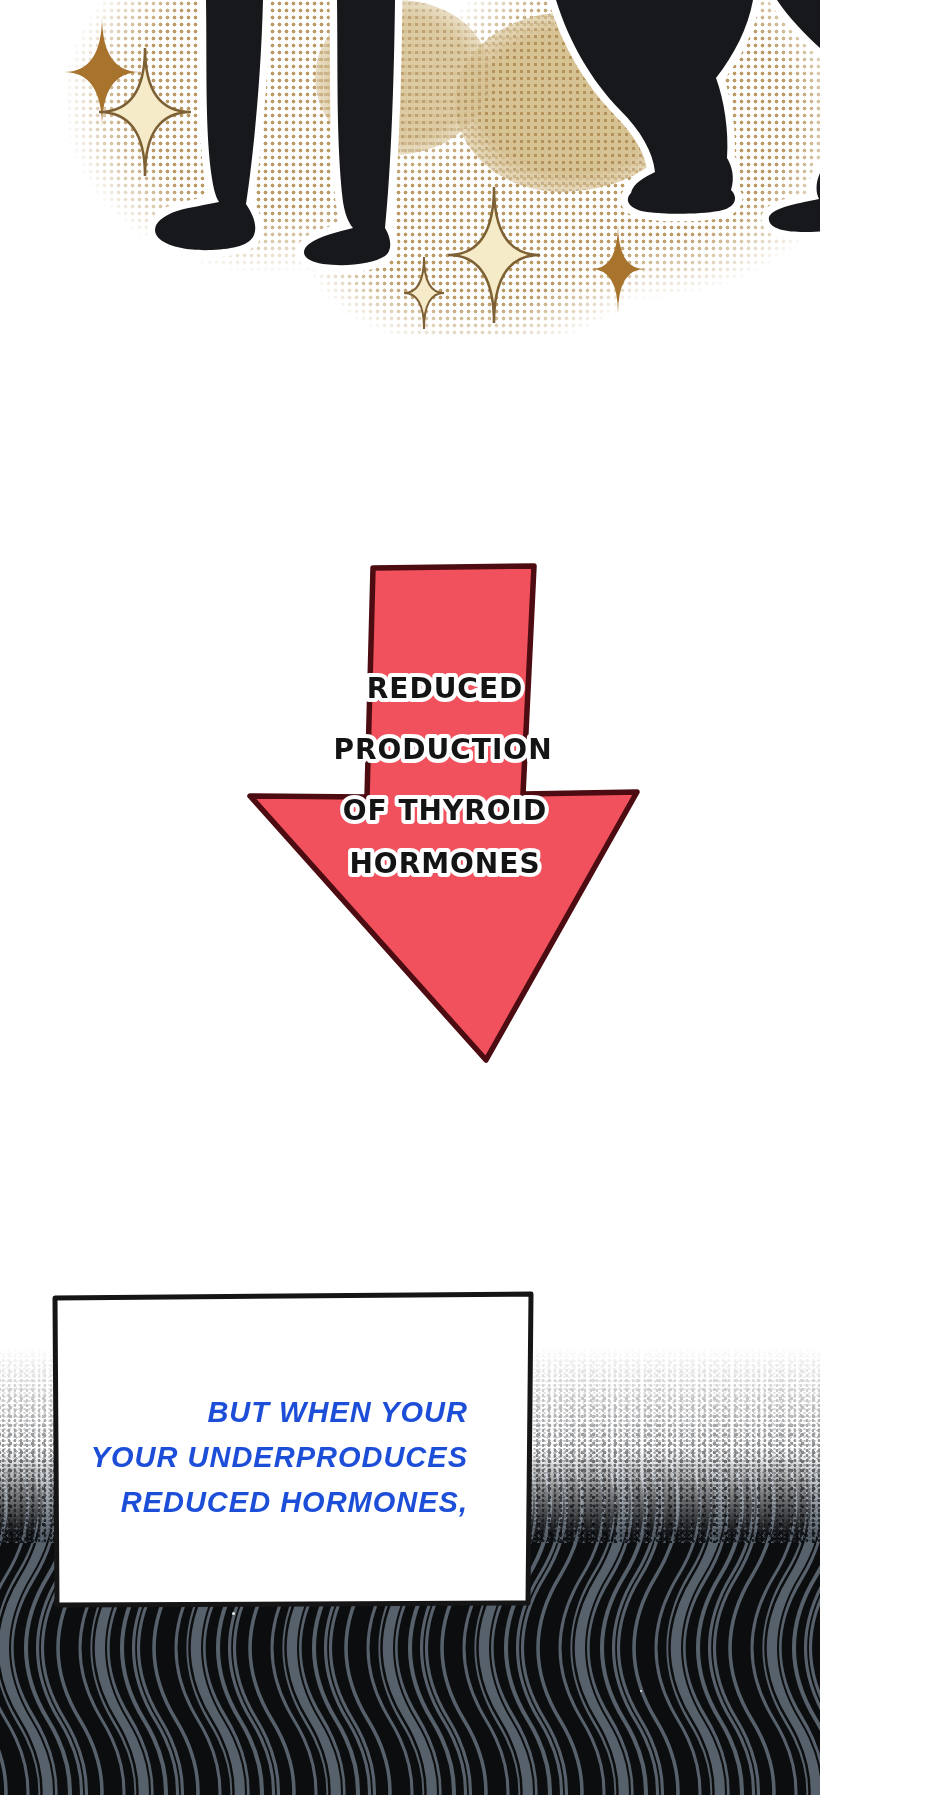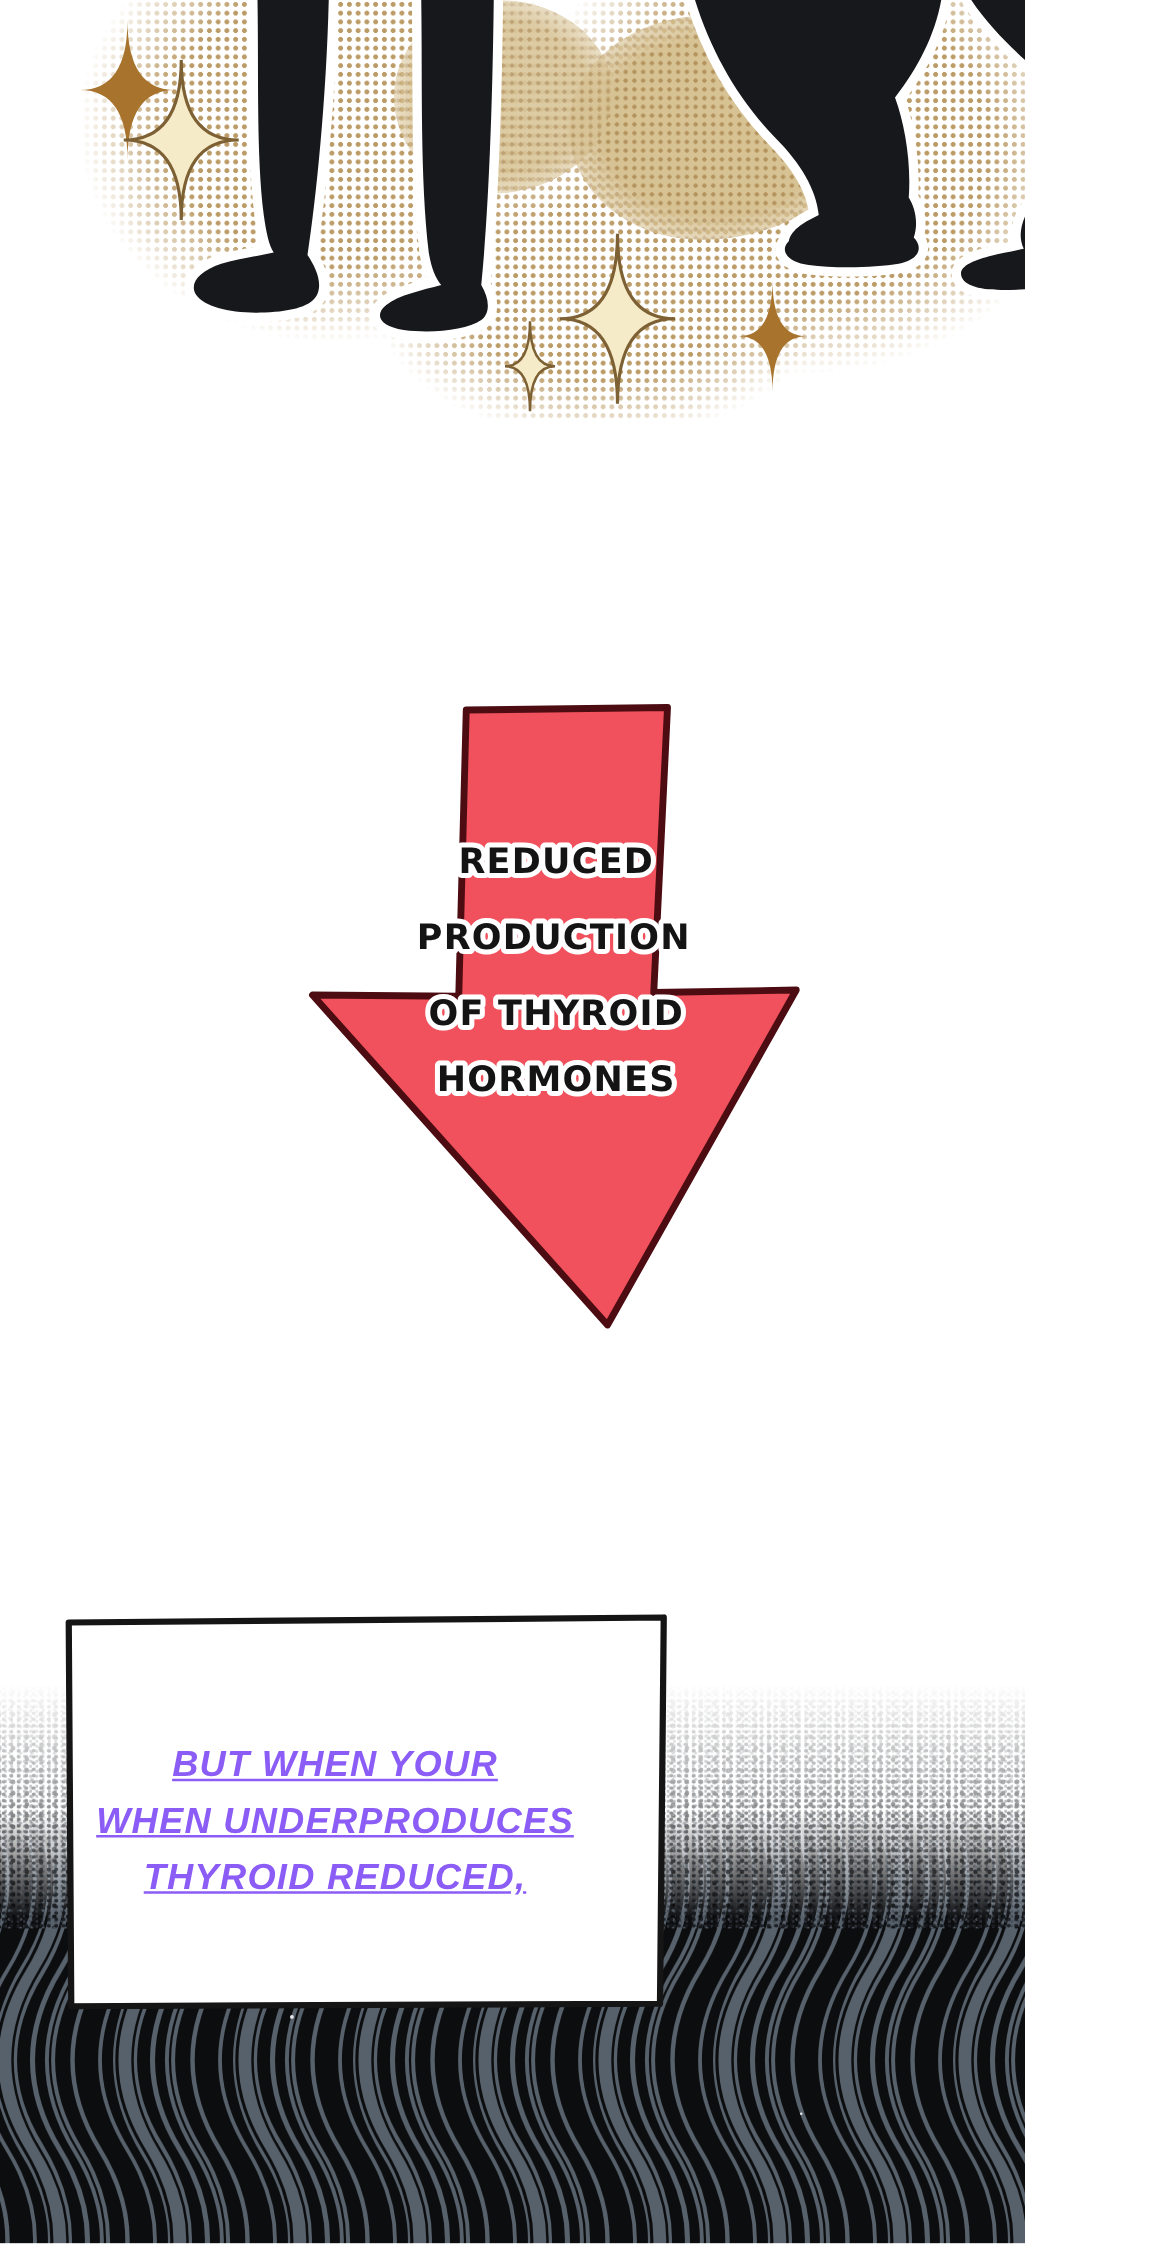--- a/index.html
+++ b/index.html
@@ -61,23 +61,23 @@
       radial-gradient(circle, rgba(8,9,11,.85) 1.7px, transparent 2.1px),
       radial-gradient(circle, rgba(60,66,74,.7) 1px, transparent 1.3px);
     background-size:6px 5px,9px 7px,11px 9px,5px 4px;
     background-position:0 0,3px 2px,5px 1px,2px 3px;
     -webkit-mask-image:linear-gradient(to bottom,transparent 0,rgba(0,0,0,.5) 50%,#000 100%);
     mask-image:linear-gradient(to bottom,transparent 0,rgba(0,0,0,.5) 50%,#000 100%);
   }
   .wave-speck{position:absolute;width:3px;height:3px;border-radius:50%;background:#e8eaec;}
   .caption-box-svg{position:absolute;left:0;top:0;}
   .caption{
-    position:absolute;left:68px;top:100px;width:400px;text-align:center;
+    position:absolute;left:68px;top:100px;width:400px;text-align:right;
     font-size:29px;font-style:italic;font-weight:700;letter-spacing:1px;
-    color:#8b5cf6;line-height:45px;text-decoration:underline;
+    color:#1d4ed8;line-height:45px;
   }
   .caption .line{white-space:nowrap;}
 </style>
 </head>
 <body>
 
 <div id="page">
 
   <div class="top-scene">
     <div class="halftone-main"></div>
@@ -141,18 +141,18 @@
     <div class="speckle"></div>
     <div class="wave-speck" style="left:232px;top:322px;"></div>
     <div class="wave-speck" style="left:640px;top:400px;width:2px;height:2px;"></div>
 
     <svg class="caption-box-svg" width="940" height="505" viewBox="0 0 940 505">
       <polygon points="55,8 531,4 528,313 57,315" fill="#ffffff" stroke="#151515" stroke-width="5" stroke-linejoin="round"></polygon>
     </svg>
 
     <div class="caption">
       <div class="line">BUT WHEN YOUR</div>
-      <div class="line">WHEN UNDERPRODUCES</div>
-      <div class="line">THYROID REDUCED,</div>
+      <div class="line">YOUR UNDERPRODUCES</div>
+      <div class="line">REDUCED HORMONES,</div>
     </div>
   </div>
 
 </div>
 
 </body></html>

